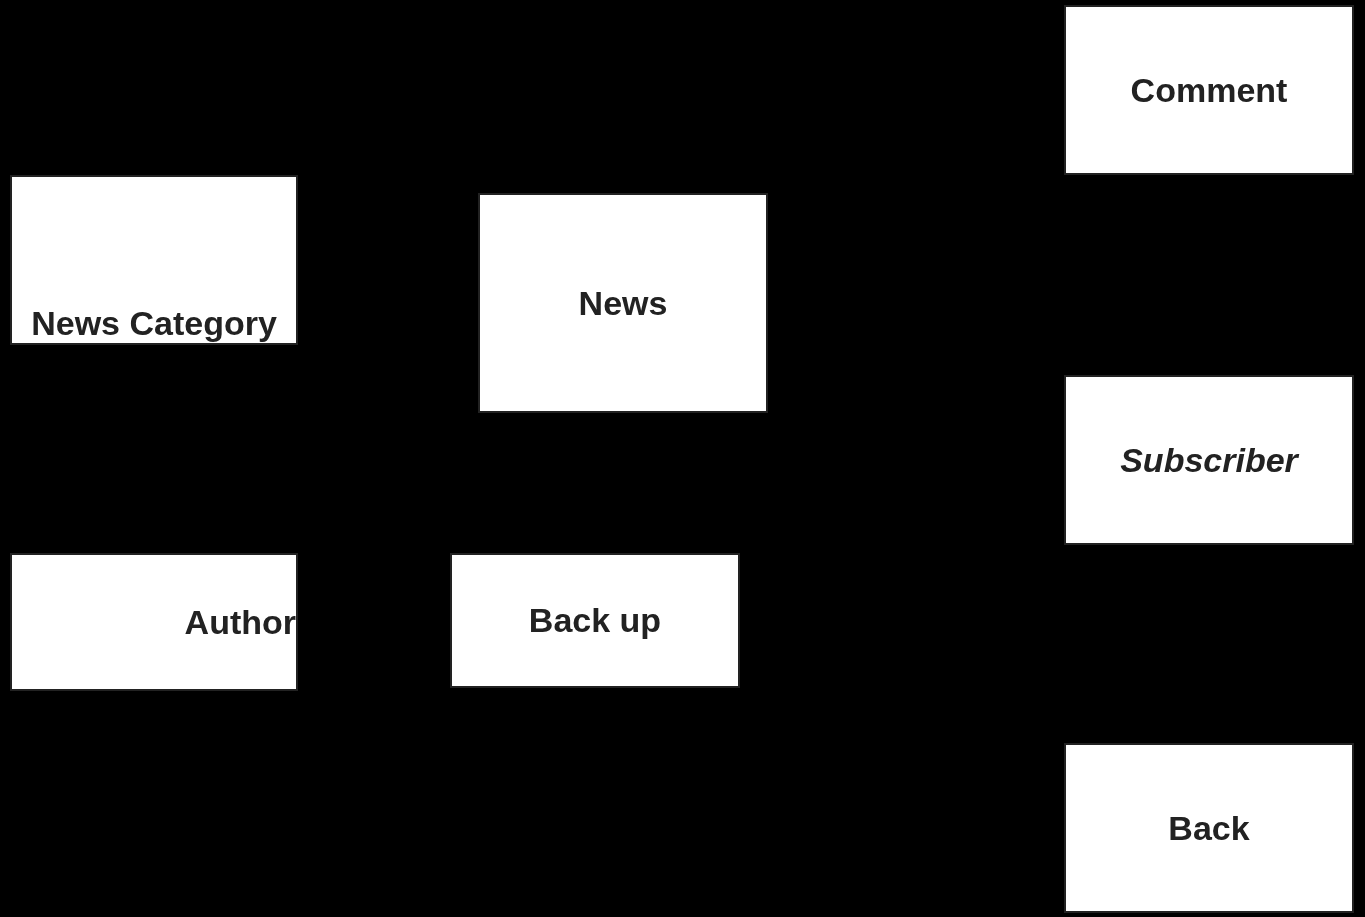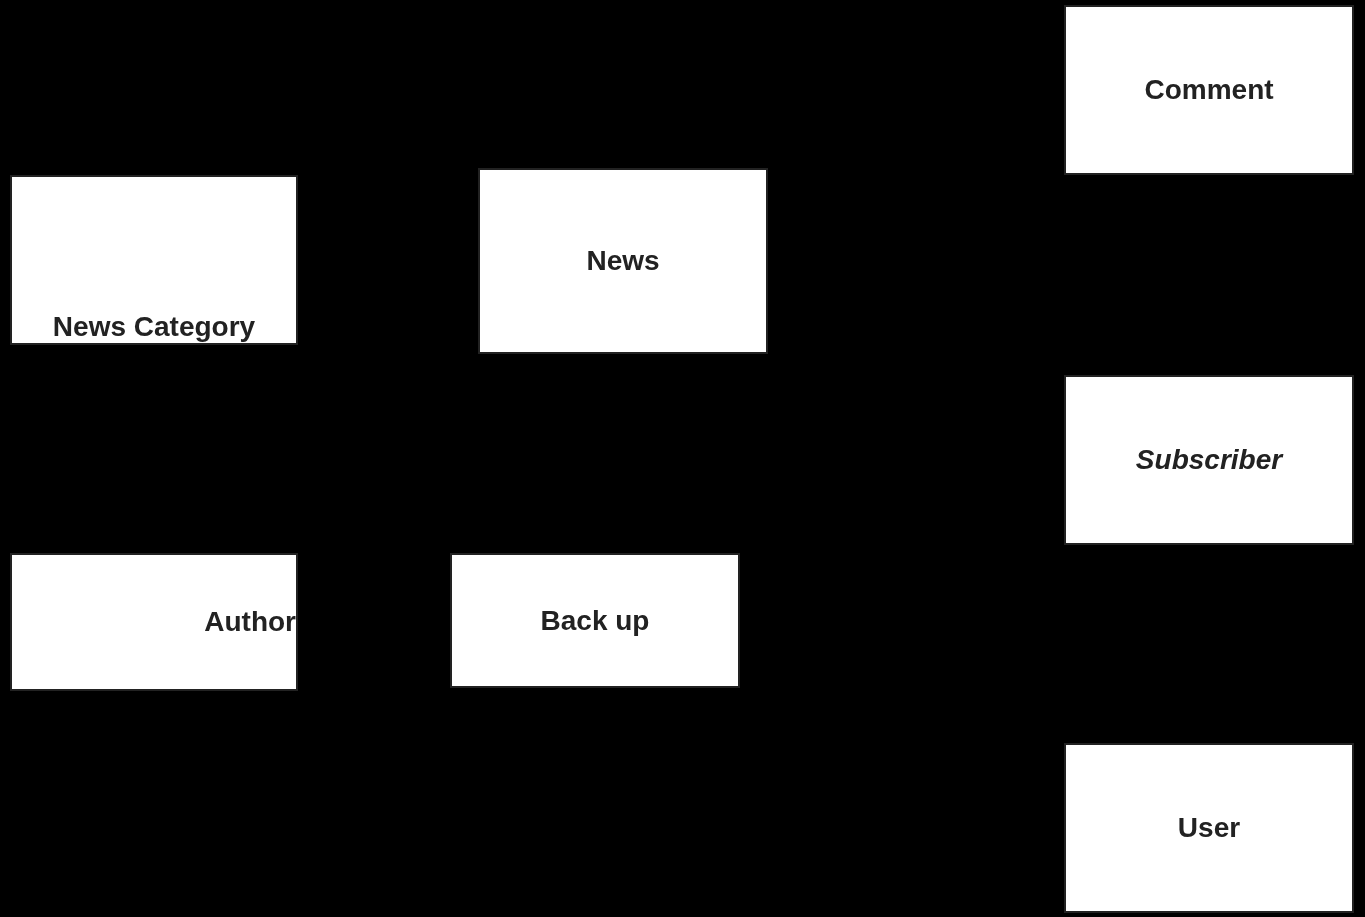--- a/index.html
+++ b/index.html
@@ -15,35 +15,35 @@
       font-family: Arial, Helvetica, sans-serif;
     }
     .box {
       position: absolute;
       background: #ffffff;
       border: 2px solid #222;
       display: flex;
       align-items: center;
       justify-content: center;
       font-weight: bold;
-      font-size: 28px;
+      font-size: 34px;
       color: #222;
     }
     .box-news-category {
       left: 10px;
       top: 175px;
       width: 288px;
       height: 170px;
       align-items: flex-end;
     }
     .box-news {
       left: 478px;
-      top: 168px;
+      top: 193px;
       width: 290px;
-      height: 186px;
+      height: 220px;
     }
     .box-author {
       left: 10px;
       top: 553px;
       width: 288px;
       height: 138px;
       justify-content: flex-end;
     }
     .box-backup {
       left: 450px;
@@ -92,14 +92,14 @@
 
 <div class="box box-comment">
   <span>Comment</span>
 </div>
 
 <div class="box box-subscriber">
   <span>Subscriber</span>
 </div>
 
 <div class="box box-user">
-  <span>User</span>
+  <span>Back</span>
 </div>
 
 </body></html>

